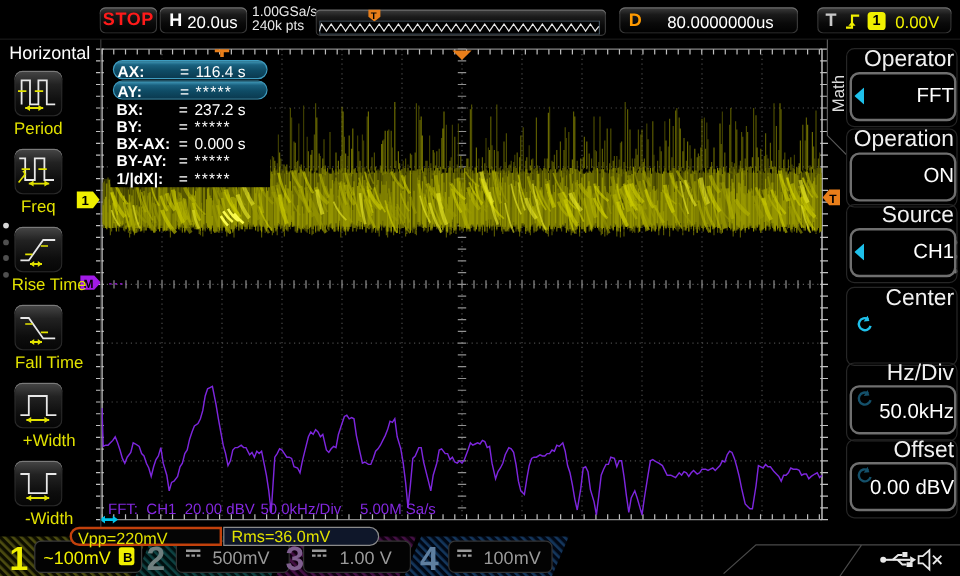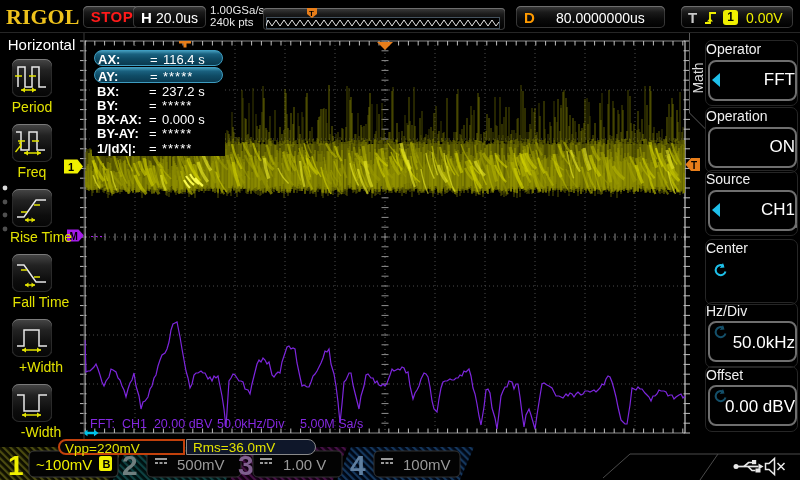--- a/index.html
+++ b/index.html
@@ -1,18 +1,18 @@
 <!DOCTYPE html>
 <html><head><meta charset="utf-8"><style>
 html,body{margin:0;padding:0;background:#000;}
 body{width:800px;height:480px;position:relative;overflow:hidden;font-family:"Liberation Sans",sans-serif;}
 .abs{position:absolute;}
 .tb{position:absolute;top:6px;height:22px;border-radius:5px;background:linear-gradient(180deg,#3e3e3e 0%,#1a1a1a 28%,#0a0a0a 60%,#000 100%);box-shadow:inset 0 1px 0 #6e6e6e,inset 0 0 0 1px #383838;box-sizing:border-box;}
 .mg{position:absolute;left:705px;width:93px;}
-.mgh{height:17px;text-align:left;color:#f0f0f0;font-size:14px;line-height:17px;border-radius:6px 6px 0 0;}
+.mgh{height:17px;text-align:right;color:#f0f0f0;font-size:19px;line-height:17px;border-radius:6px 6px 0 0;}
 .mgb{position:absolute;left:3px;width:85px;height:37px;background:#000;border:2px solid #6f6f6f;border-radius:8px;color:#fff;font-size:17px;text-align:right;line-height:36px;}
 .mgo{position:absolute;left:0;width:91px;border:1px solid #262626;border-radius:7px;background:transparent;}
 .lbl{position:absolute;color:#e2e200;font-size:14px;width:84px;text-align:center;white-space:nowrap;}
 .btn{position:absolute;left:12px;width:40px;height:38px;border-radius:7px;background:linear-gradient(180deg,#474747 0%,#222 30%,#0d0d0d 70%,#060606 100%);box-shadow:inset 0 1px 0 #7a7a7a,inset 0 0 0 1px #2a2a2a;}
 .row{position:absolute;left:97px;width:124px;height:15px;color:#fff;font-size:13px;}
 .rl{position:absolute;left:3px;top:1px;font-weight:bold;}
 .re{position:absolute;left:55px;top:1px;}
 .rv{position:absolute;left:68px;top:1px;}
 .pill{background:linear-gradient(180deg,#3f97b6 0%,#1a617f 22%,#0f4c66 55%,#0a3a50 100%);border:1px solid #3e9cc0;border-radius:8px;box-sizing:border-box;}
 </style></head>
@@ -144,22 +144,21 @@
     <circle cx="796" cy="214" r="2" fill="#777"></circle>
     <circle cx="796" cy="226" r="2" fill="#777"></circle>
 
 <circle cx="5" cy="188" r="2.4" fill="#d8d8d8"></circle>
     <circle cx="5" cy="202" r="2.4" fill="#4f4f4f"></circle>
     <circle cx="5" cy="215" r="2.4" fill="#4f4f4f"></circle>
     <circle cx="5" cy="229" r="2.4" fill="#4f4f4f"></circle>
 </svg>
 
 <div class="abs" style="left:0;top:0;width:800px;height:32px;background:#000;z-index:2">
-<div class="abs" style="left:6px;top:4px;font-family:'Liberation Serif',serif;font-weight:bold;font-size:22px;color:#eec21c">RIGOL</div>
-<div class="tb" style="left:83px;width:58px;color:#ff1a1a;font-weight:bold;font-size:15px;text-align:center;line-height:22px;letter-spacing:0.5px">STOP</div>
+<div class="tb" style="left:83px;width:48px;color:#ff1a1a;font-weight:bold;font-size:15px;text-align:center;line-height:22px;letter-spacing:0.5px">STOP</div>
 <div class="tb" style="left:133px;width:73px;">
   <span class="abs" style="left:8px;top:3px;color:#fff;font-weight:bold;font-size:15px">H</span>
   <span class="abs" style="left:23px;top:4px;color:#fff;font-size:14px">20.0us</span>
 </div>
 <div class="abs" style="left:210px;top:5px;color:#e8e8e8;font-size:11.5px;line-height:11.5px">1.00GSa/s<br>240k pts</div>
 <div class="tb" style="left:263px;top:8px;width:242px;height:22px;border-radius:4px">
   <svg class="abs" style="left:3px;top:9px" width="234" height="12" viewBox="0 0 234 12">
     <rect x="0.5" y="0.5" width="233" height="11" fill="#000" stroke="#44525e"></rect>
     <polyline fill="none" stroke="#e8e8e8" stroke-width="1" points="0,9 2,3 6,9 10,3 14,9 18,3 22,9 26,3 30,9 34,3 38,9 42,3 46,9 50,3 54,9 58,3 62,9 66,3 70,9 74,3 78,9 82,3 86,9 90,3 94,9 98,3 102,9 106,3 110,9 114,3 118,9 122,3 126,9 130,3 134,9 138,3 142,9 146,3 150,9 154,3 158,9 162,3 166,9 170,3 174,9 178,3 182,9 186,3 190,9 194,3 198,9 202,3 206,9 210,3 214,9 218,3 222,9 226,3 230,9 233,5"></polyline>
   </svg>

